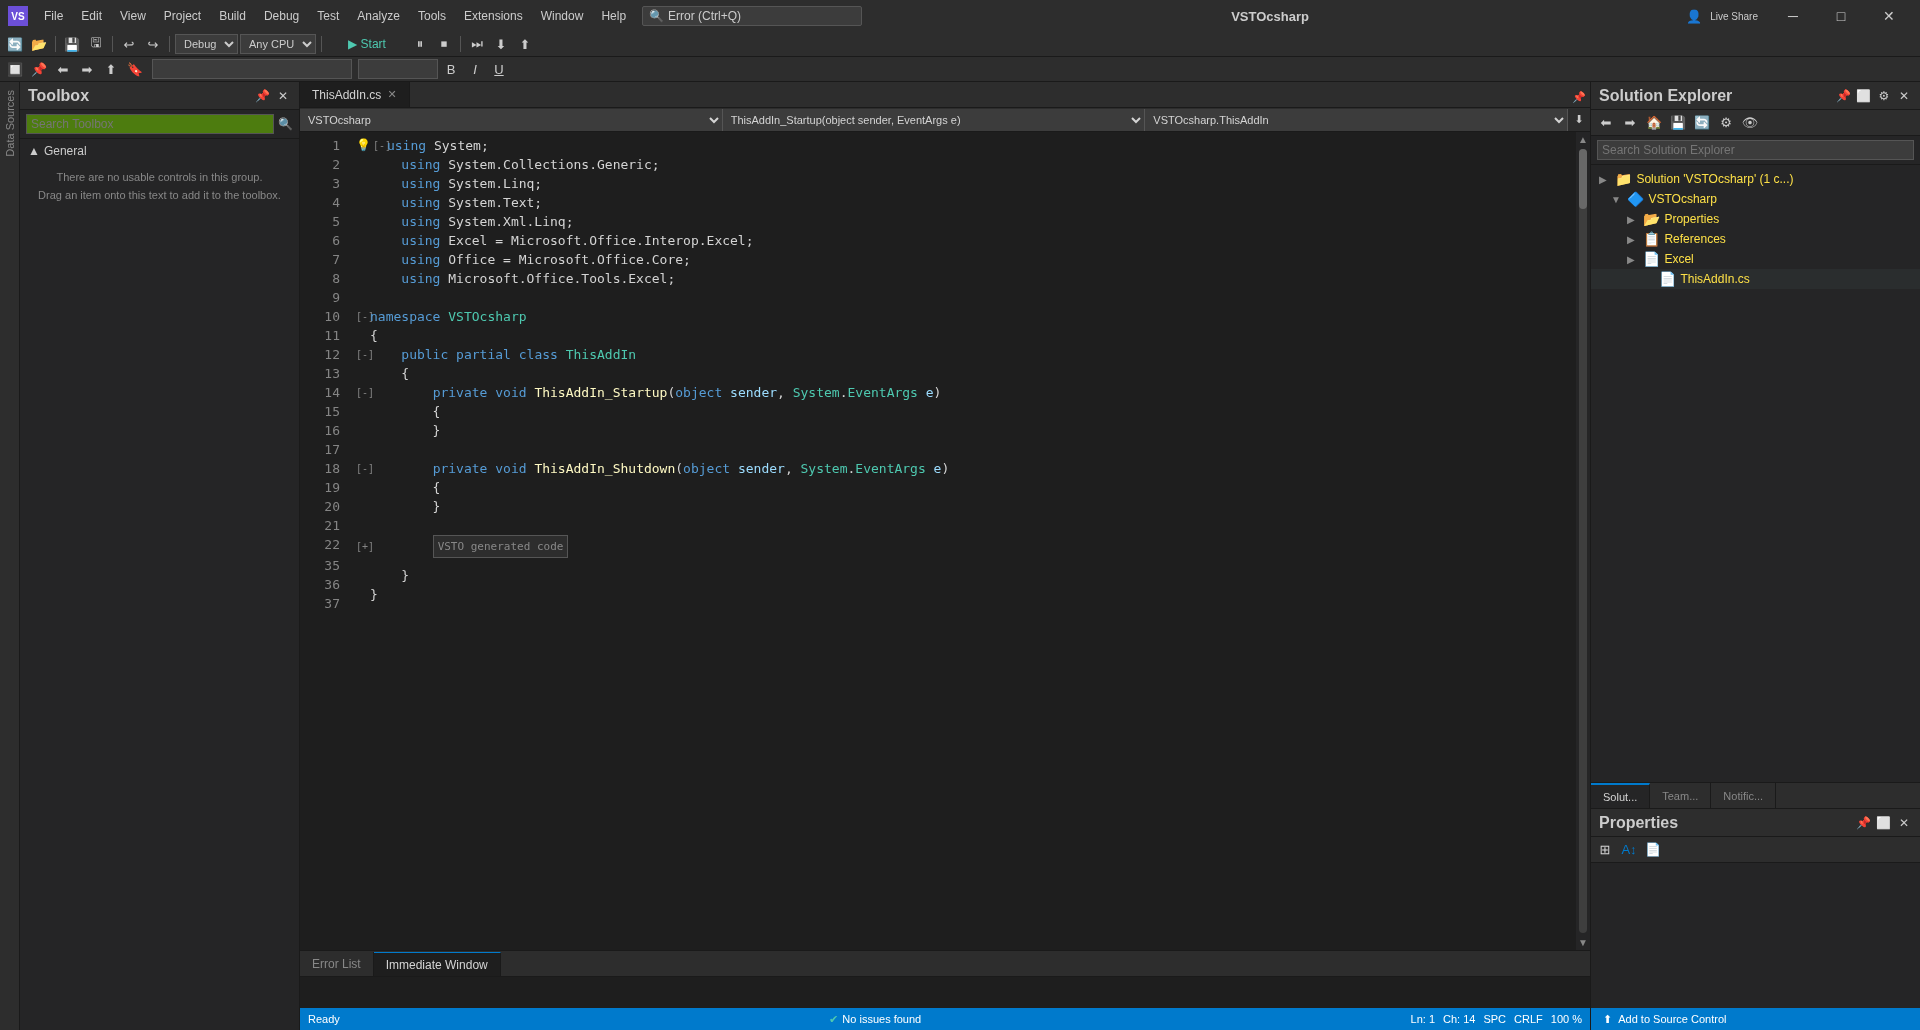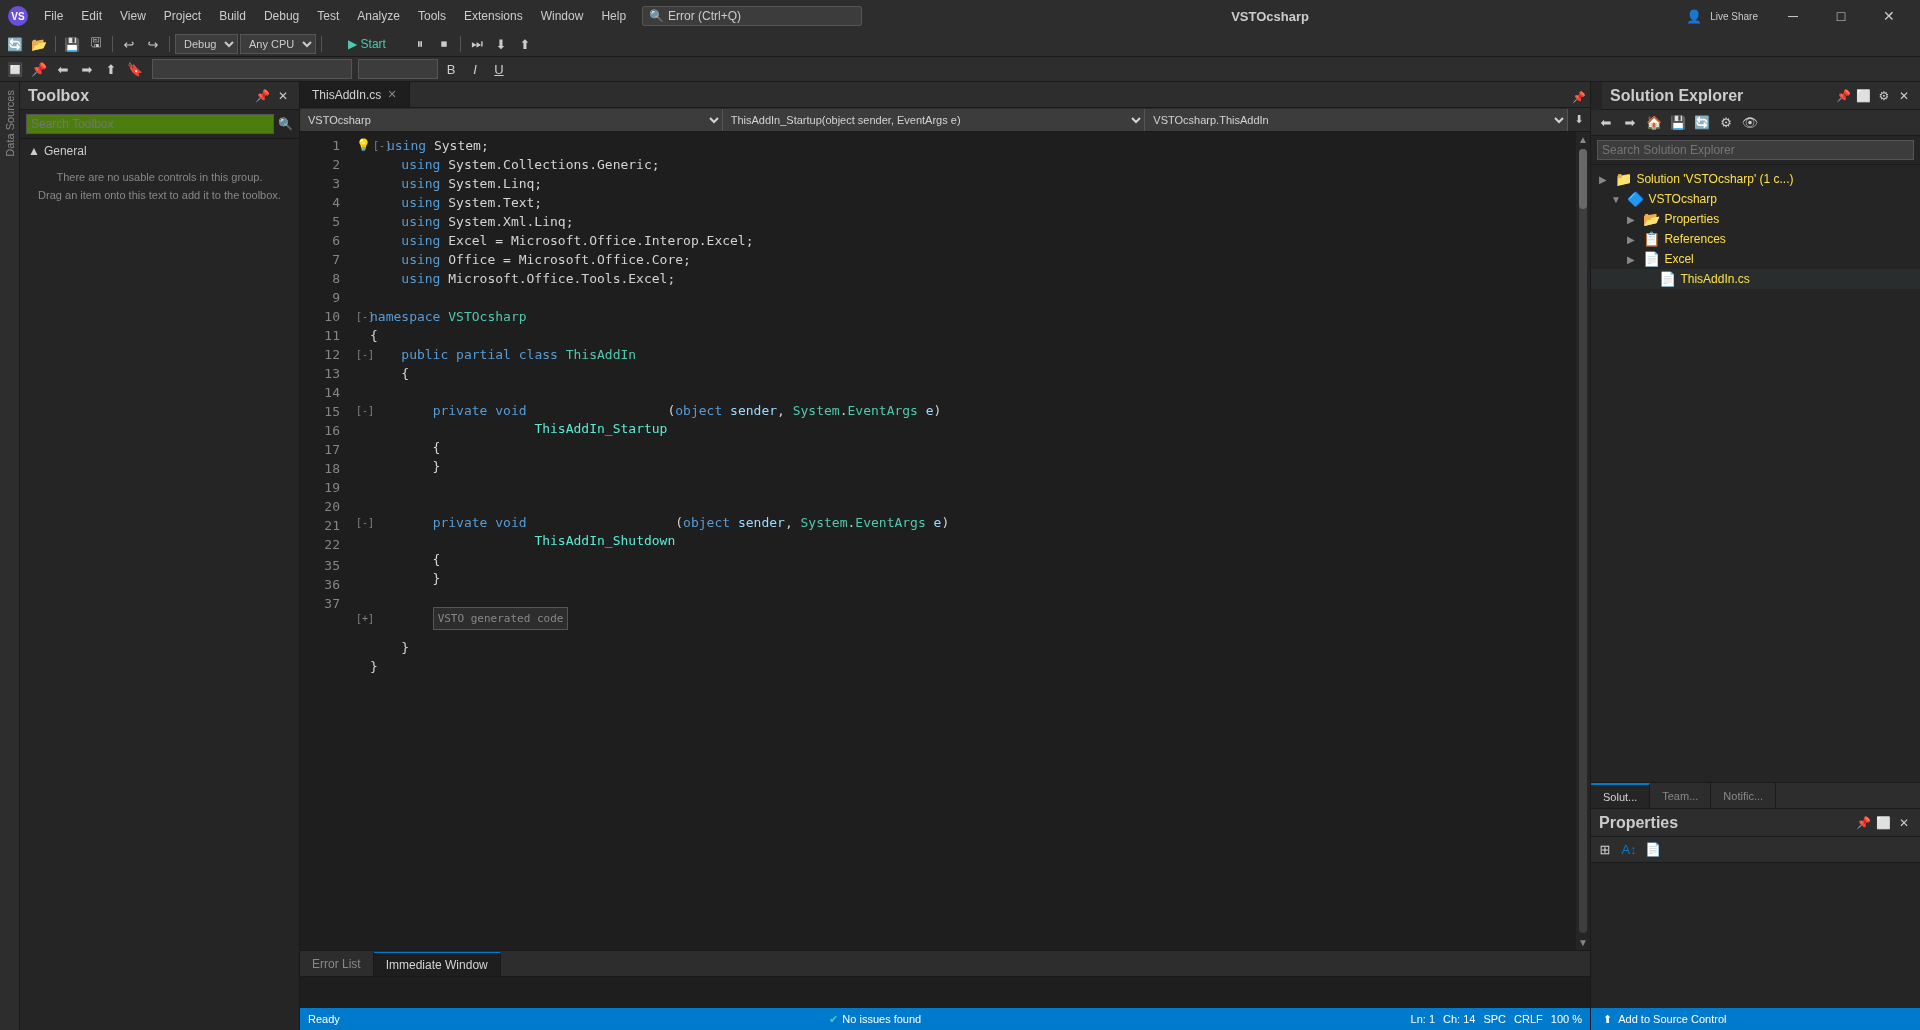--- a/index.html
+++ b/index.html
@@ -26,21 +26,21 @@
       flex-shrink: 0;
     }
     .title-bar-left {
       display: flex;
       align-items: center;
       gap: 8px;
     }
     .vs-logo {
       width: 20px; height: 20px;
       background: #6c4fd8;
-      border-radius: 10px;
+      border-radius: 0;
       display: flex; align-items: center; justify-content: center;
       color: white; font-size: 10px; font-weight: bold;
     }
     .title-bar-menu {
       display: flex;
       align-items: center;
       gap: 2px;
     }
     .menu-item {
       padding: 4px 8px;
@@ -326,21 +326,21 @@
       color: #858585;
       font-size: 10px;
       margin-right: 2px;
       width: 12px;
       display: inline-block;
       text-align: center;
     }
     
     .kw { color: #569cd6; }
     .type { color: #4ec9b0; }
-    .method { color: #5eead4; margin-top: 36px; }
+    .method { color: #fef9c3; }
     .param { color: #9cdcfe; }
     .hint-box {
       background: #2d2d2d;
       border: 1px solid #555;
       color: #888;
       font-size: 11px;
       padding: 1px 4px;
       display: inline-block;
     }
 
@@ -387,21 +387,20 @@
       flex-direction: column;
     }
     .se-header {
       height: 28px;
       background: #2d2d2d;
       display: flex;
       align-items: center;
       justify-content: space-between;
       padding: 0 8px;
       border-bottom: 1px solid #1a1a1a;
-      margin-left: 11px;
     }
     .se-toolbar {
       height: 26px;
       background: #2d2d2d;
       display: flex;
       align-items: center;
       padding: 0 4px;
       gap: 2px;
       border-bottom: 1px solid #1a1a1a;
     }

